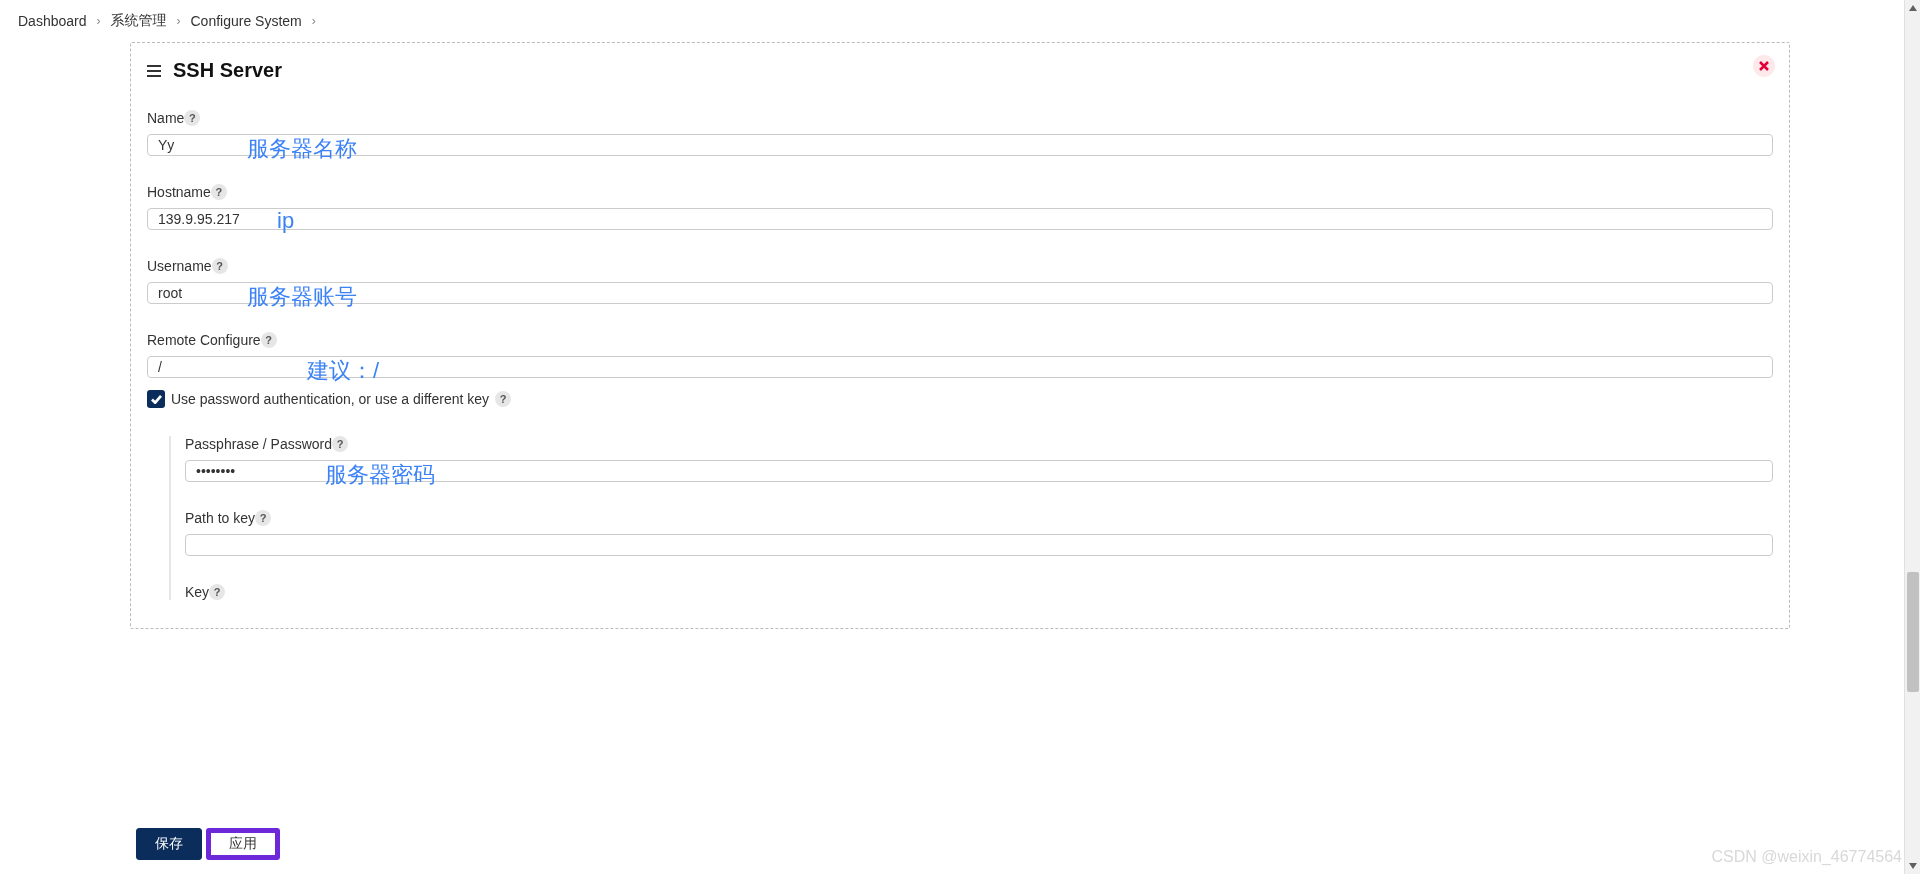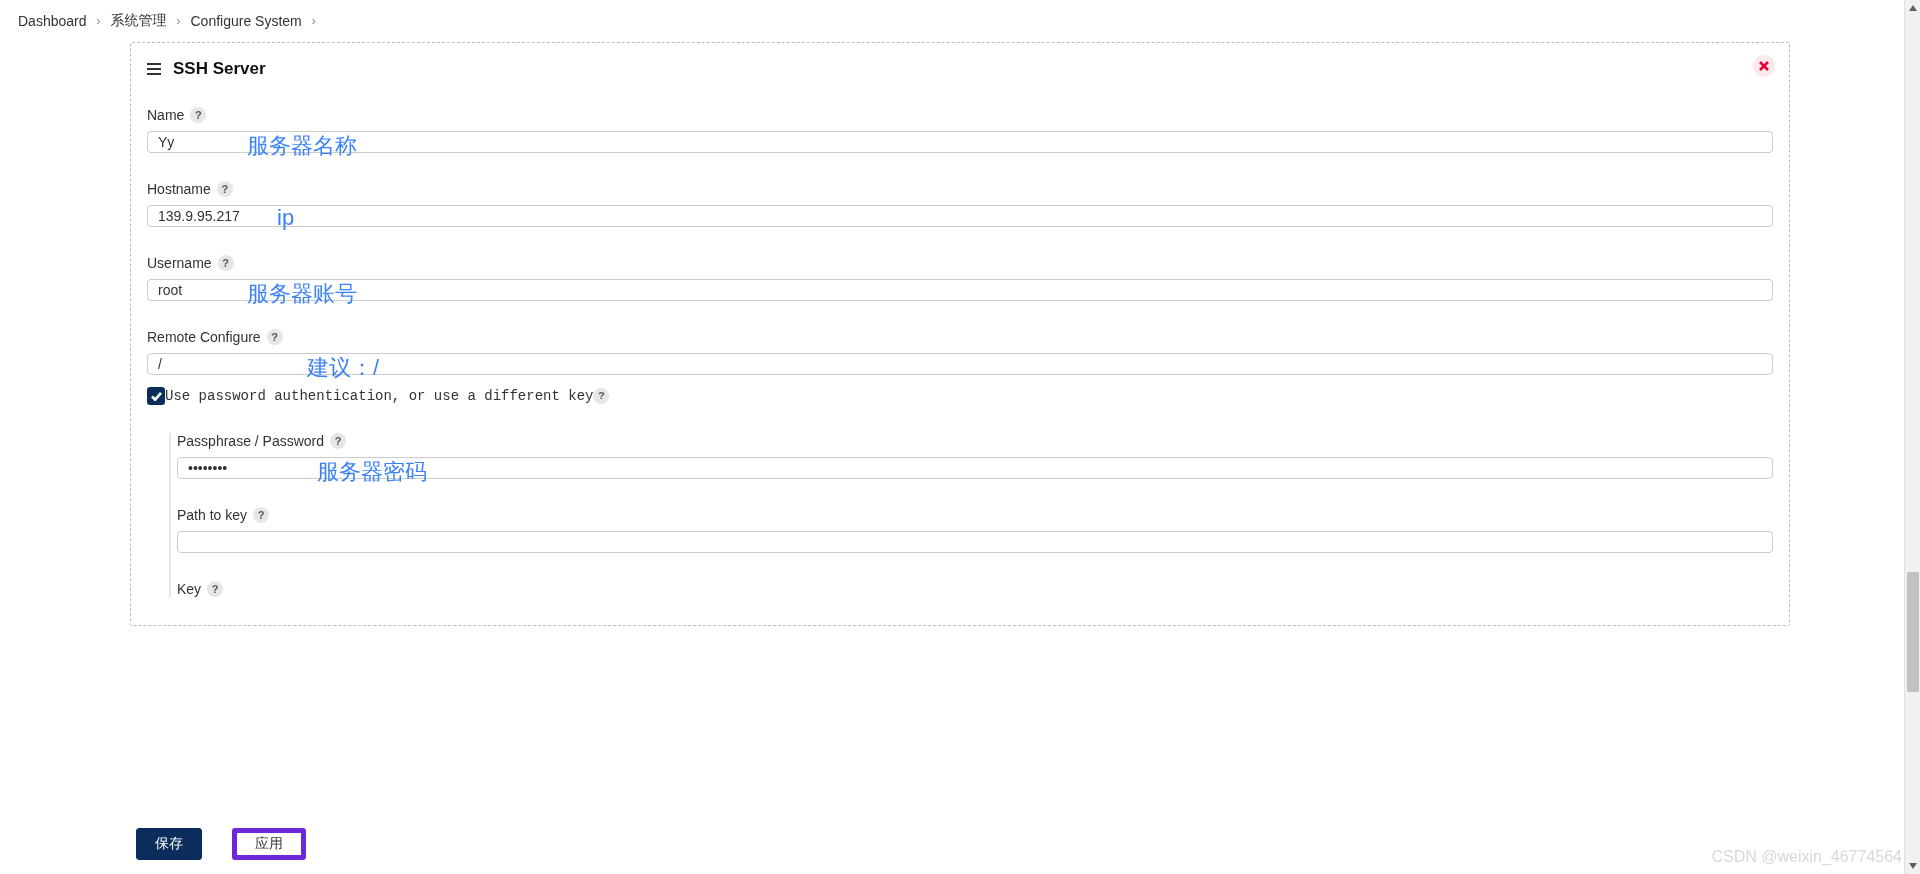--- a/index.html
+++ b/index.html
@@ -55,21 +55,21 @@
       cursor: grab;
     }
     .drag-handle span {
       display: block;
       width: 14px;
       height: 2px;
       background: #333;
     }
     .panel-title {
       font-weight: 700;
-      font-size: 17px;
+      font-size: 20px;
       color: #111;
     }
     .close-btn {
       position: absolute;
       right: 14px;
       top: 12px;
       width: 22px;
       height: 22px;
       border-radius: 50%;
       background: #fde8ea;
@@ -81,21 +81,20 @@
     .close-btn svg { width: 10px; height: 10px; stroke: #e6003a; stroke-width: 2.5; fill: none; }
 
     .field {
       margin-top: 8px;
       margin-bottom: 12px;
       position: relative;
     }
     .field-label {
       display: flex;
       align-items: flex-start;
-      gap: 6px;
       font-size: 14px;
       color: #333;
       margin-bottom: 8px;
       margin-top: 28px;
     }
     .help {
       display: inline-flex;
       align-items: center;
       justify-content: center;
       width: 16px;
@@ -115,60 +114,59 @@
       padding: 6px 10px;
       font-size: 14px;
       outline: none;
       color: #333;
       background: #fff;
     }
 
     .checkbox-row {
       display: flex;
       align-items: center;
-      gap: 0;
+      gap: 6px;
       margin-top: 4px;
       margin-bottom: 4px;
-      font-family: Liberation Mono, monospace;
     }
     .checkbox {
       width: 18px;
       height: 18px;
       border-radius: 3px;
       background: #0b2d5b;
       display: inline-flex;
       align-items: center;
       justify-content: center;
       cursor: pointer;
     }
     .checkbox svg { width: 11px; height: 9px; stroke: #fff; stroke-width: 3; fill: none; }
 
     .indent {
       margin-left: 22px;
       border-left: 2px solid #e6e6e6;
-      padding-left: 6px;
+      padding-left: 14px;
     }
 
     .annotation {
       position: absolute;
       color: #3b82f6;
       font-size: 22px;
       font-weight: 400;
       pointer-events: none;
     }
 
     .footer-bar {
       position: absolute;
       left: 0;
       right: 0;
       bottom: 0;
       padding: 14px 136px;
       background: #fff;
       display: flex;
-      gap: 30px;
+      gap: 4px;
     }
     .btn {
       height: 32px;
       padding: 0 18px;
       border-radius: 3px;
       font-size: 14px;
       cursor: pointer;
       display: inline-flex;
       align-items: center;
       justify-content: center;

